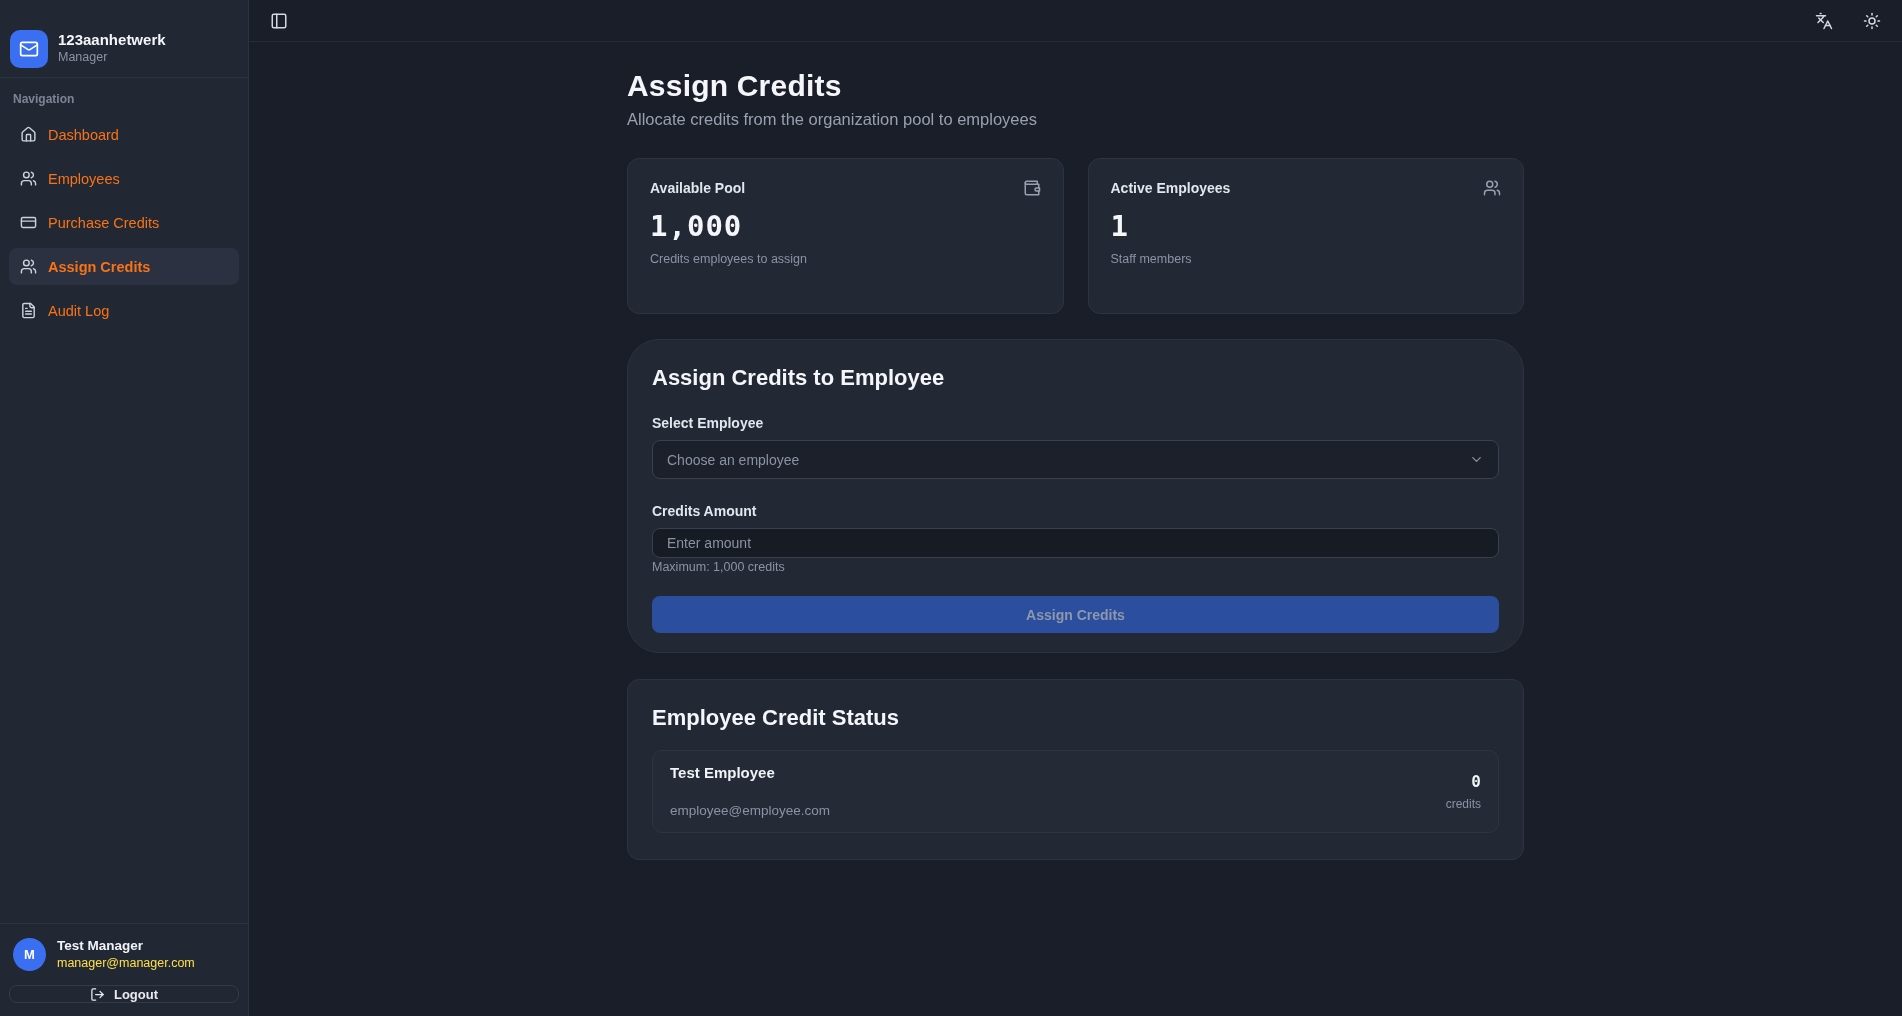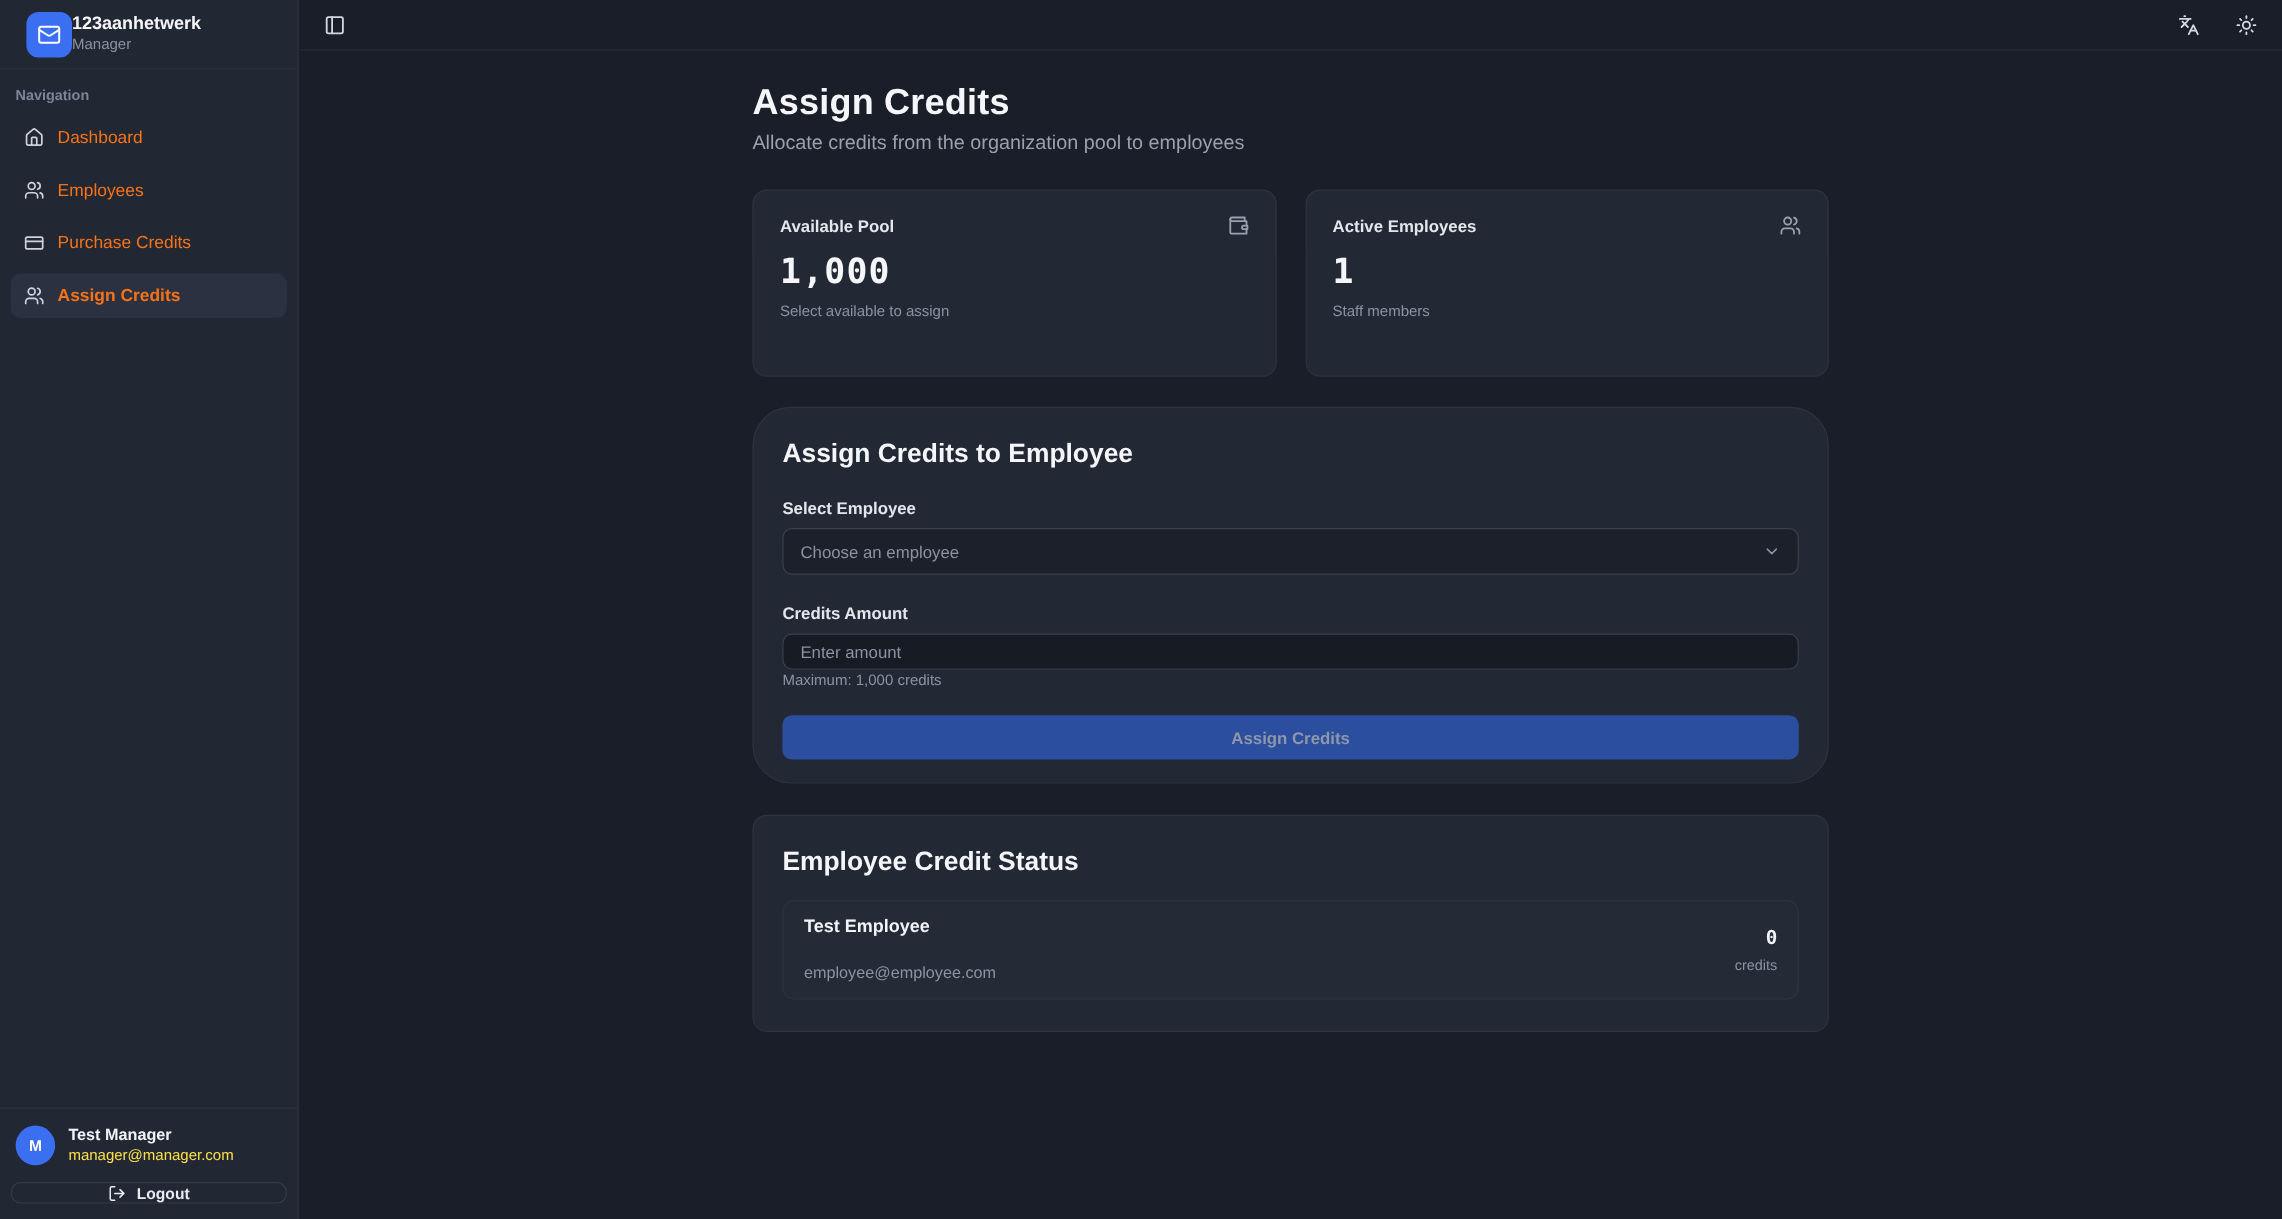--- a/index.html
+++ b/index.html
@@ -11,22 +11,22 @@
     position:relative;
   }
   svg { display:block; }
 
   
   .sidebar {
     position:absolute; left:0; top:0; bottom:0; width:249px;
     background:#222734; border-right:1px solid #2c323e;
   }
   .sidebar-header {
-    height:58px; display:flex; align-items:center; 
-    padding:0 22px; border-bottom:1px solid #2c323e;
+    height:58px; display:flex; align-items:center; gap:10px;
+    padding:0 10px; border-bottom:1px solid #2c323e;margin-top:20px;
   }
   .logo-box {
     width:38px; height:38px; border-radius:10px; background:#3b6ff2;
     display:flex; align-items:center; justify-content:center; color:#fff;
     flex:0 0 auto;
   }
   .brand-name { font-size:15px; font-weight:bold; color:#f4f6f9; line-height:1.2; }
   .brand-role { font-size:12.5px; color:#8b93a3; line-height:1.3; }
 
   .nav { padding:14px 9px; }
@@ -187,20 +187,32 @@
         <svg width="17" height="17" viewBox="0 0 24 24" fill="none" stroke="currentColor" stroke-width="2" stroke-linecap="round" stroke-linejoin="round">
             <path d="M16 21v-2a4 4 0 0 0-4-4H6a4 4 0 0 0-4 4v2"></path>
             <circle cx="9" cy="7" r="4"></circle>
             <path d="M22 21v-2a4 4 0 0 0-3-3.87"></path>
             <path d="M16 3.13a4 4 0 0 1 0 7.75"></path>
           </svg>
       </span>
       <span>Assign Credits</span>
     </div>
 
+    <div class="nav-item">
+      <span class="nicon">
+        <svg width="17" height="17" viewBox="0 0 24 24" fill="none" stroke="currentColor" stroke-width="2" stroke-linecap="round" stroke-linejoin="round">
+            <path d="M15 2H6a2 2 0 0 0-2 2v16a2 2 0 0 0 2 2h12a2 2 0 0 0 2-2V7Z"></path>
+            <path d="M14 2v4a2 2 0 0 0 2 2h4"></path>
+            <path d="M10 9H8"></path>
+            <path d="M16 13H8"></path>
+            <path d="M16 17H8"></path>
+          </svg>
+      </span>
+      <span>Audit Log</span>
+    </div>
   </nav>
 
   <div class="sidebar-footer">
     <div class="user-row">
       <div class="avatar">M</div>
       <div>
         <div class="user-name">Test Manager</div>
         <div class="user-email">manager@manager.com</div>
       </div>
     </div>
@@ -269,21 +281,21 @@
           <span class="stat-title">Available Pool</span>
           <span class="stat-icon">
             <svg width="18" height="18" viewBox="0 0 24 24" fill="none" stroke="currentColor" stroke-width="2" stroke-linecap="round" stroke-linejoin="round">
                 <path d="M21 12V7H5a2 2 0 0 1 0-4h14v4"></path>
                 <path d="M3 5v14a2 2 0 0 0 2 2h16v-5"></path>
                 <path d="M18 12a2 2 0 0 0 0 4h4v-4Z"></path>
               </svg>
           </span>
         </div>
         <div class="stat-value">1,000</div>
-        <div class="stat-caption">Select available to assign</div>
+        <div class="stat-caption">Credits employees to assign</div>
       </div>
 
       <div class="card stat-card">
         <div class="stat-head">
           <span class="stat-title">Active Employees</span>
           <span class="stat-icon">
             <svg width="18" height="18" viewBox="0 0 24 24" fill="none" stroke="currentColor" stroke-width="2" stroke-linecap="round" stroke-linejoin="round">
                 <path d="M16 21v-2a4 4 0 0 0-4-4H6a4 4 0 0 0-4 4v2"></path>
                 <circle cx="9" cy="7" r="4"></circle>
                 <path d="M22 21v-2a4 4 0 0 0-3-3.87"></path>

